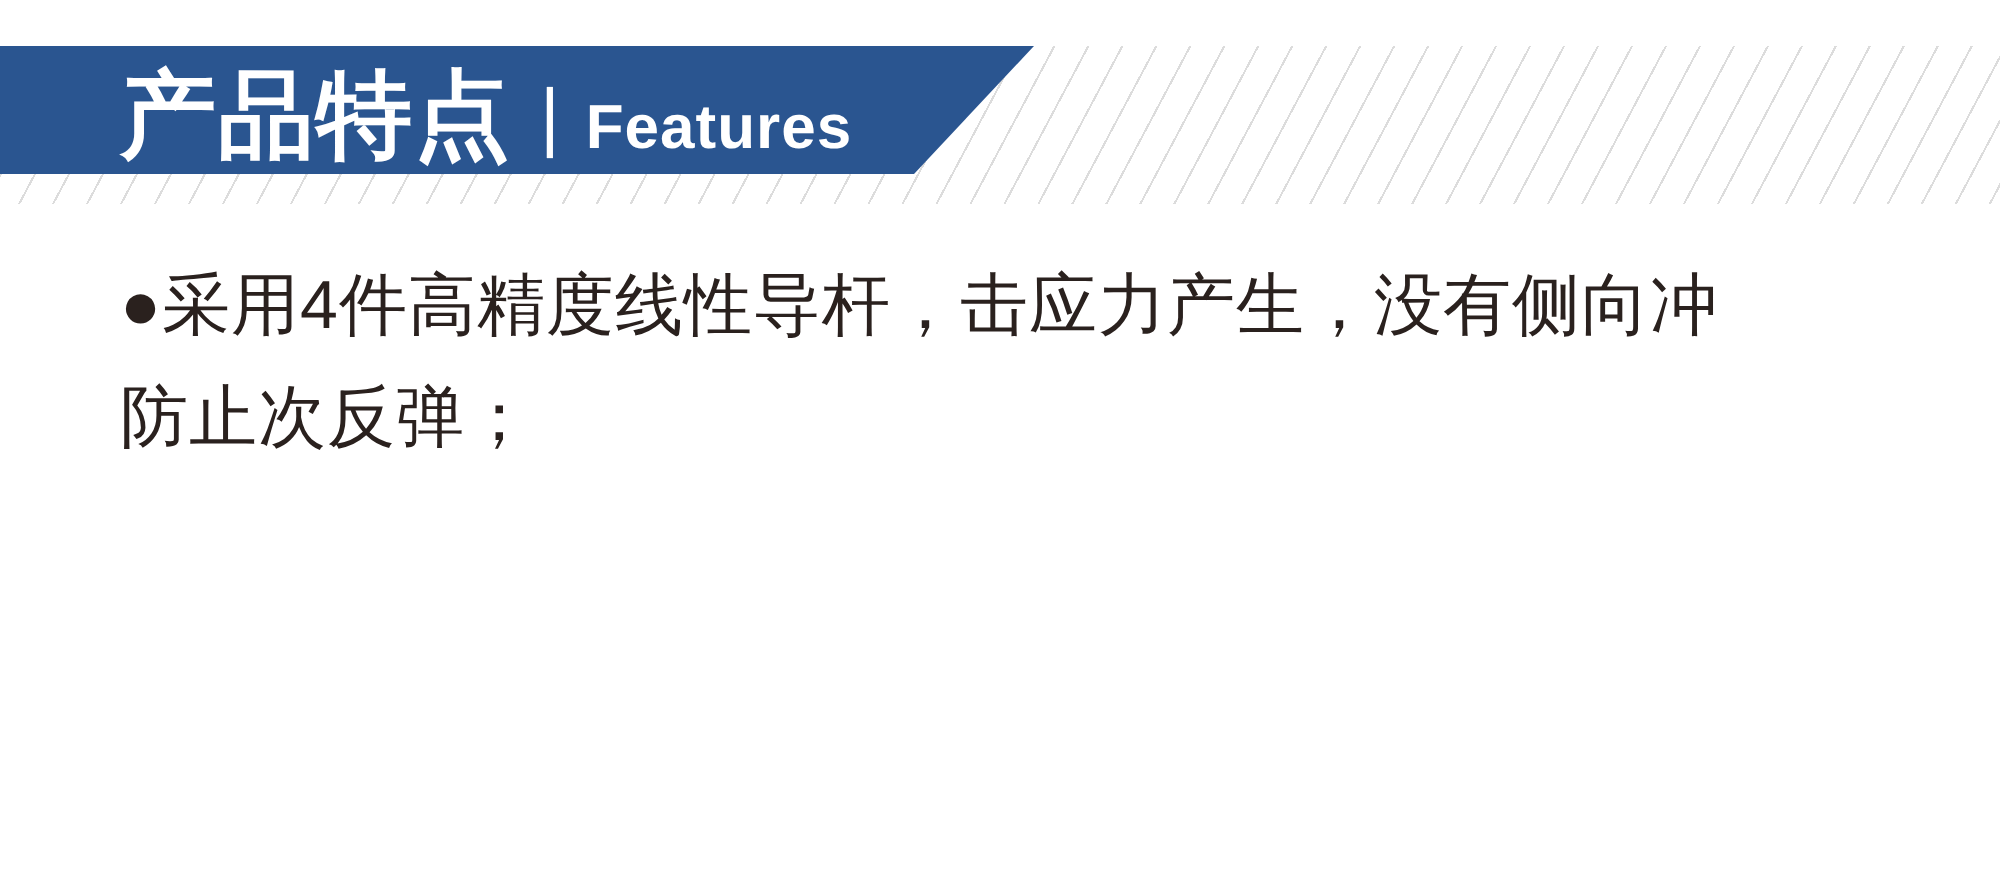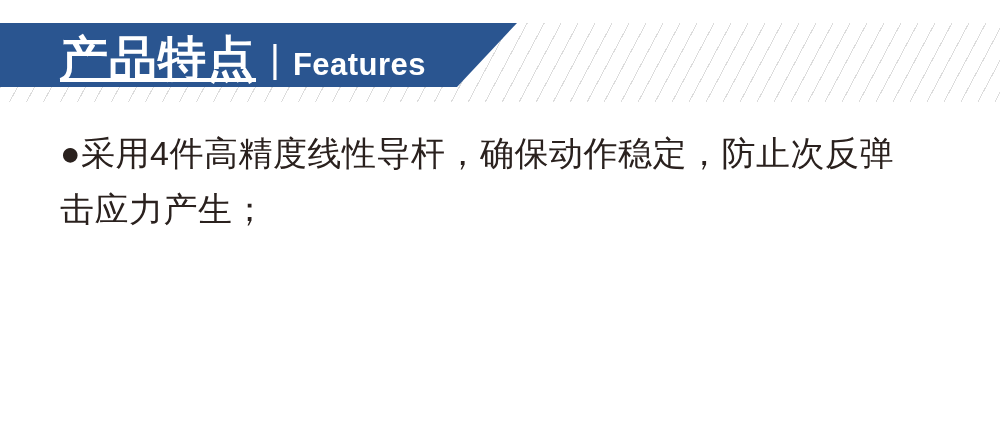--- a/index.html
+++ b/index.html
@@ -46,21 +46,20 @@
     padding-left: 60px;
     box-sizing: border-box;
     color: var(--header-text-color, #ffffff);
     white-space: nowrap;
   }
   .title-cn {
     font-size: 48px;
     font-weight: bold;
     line-height: 72px;
     letter-spacing: 1px;
-    text-decoration: underline;
   }
   .sep {
     font-size: 38px;
     font-weight: normal;
     margin: 0 13px 0 14px;
     display: inline-block;
     transform: translateY(-3px);
   }
   .title-en {
     font-size: 31px;
@@ -94,17 +93,17 @@
 
   <div class="stripe-band"></div>
 
   <div class="banner">
     <span class="title-cn">产品特点</span>
     <span class="sep">|</span>
     <span class="title-en">Features</span>
   </div>
 
   <div class="features">
-    <div class="feature-line para-gap">●采用4件高精度线性导杆，确保动作稳定，防止次反弹</div>
-    <div class="feature-line">击应力产生；</div>
+    <div class="feature-line para-gap">●采用4件高精度线性导杆，击应力产生，没有侧向冲</div>
+    <div class="feature-line">防止次反弹；</div>
   </div>
 
 </div>
 
 </body></html>

